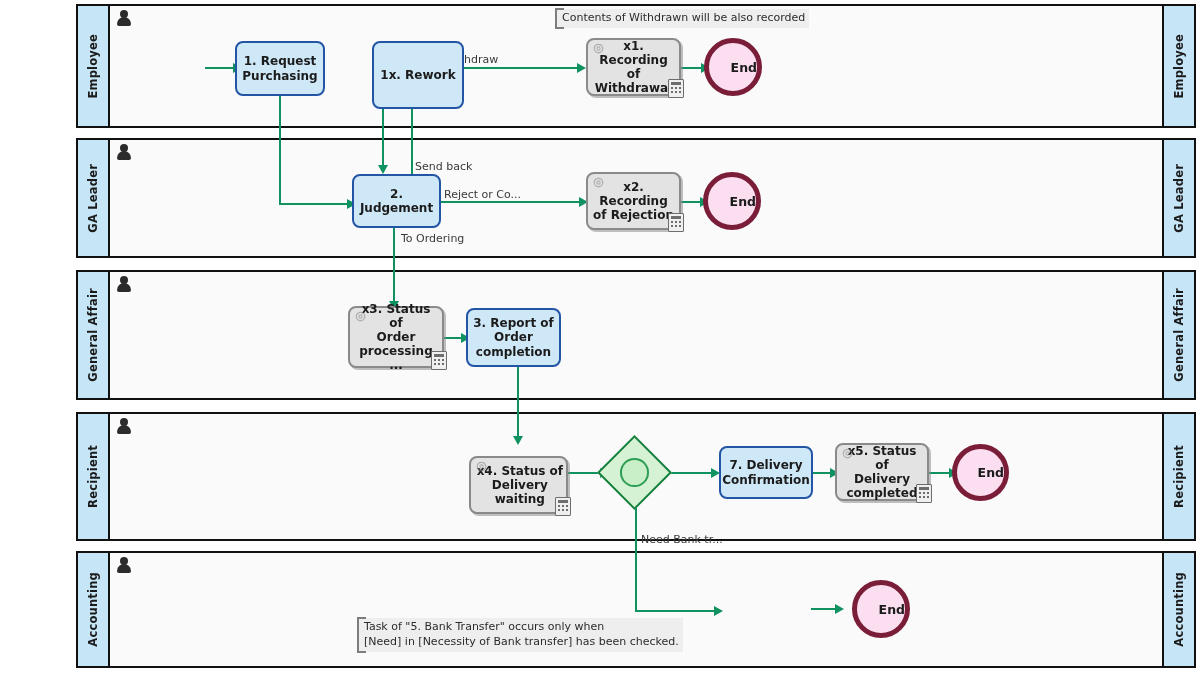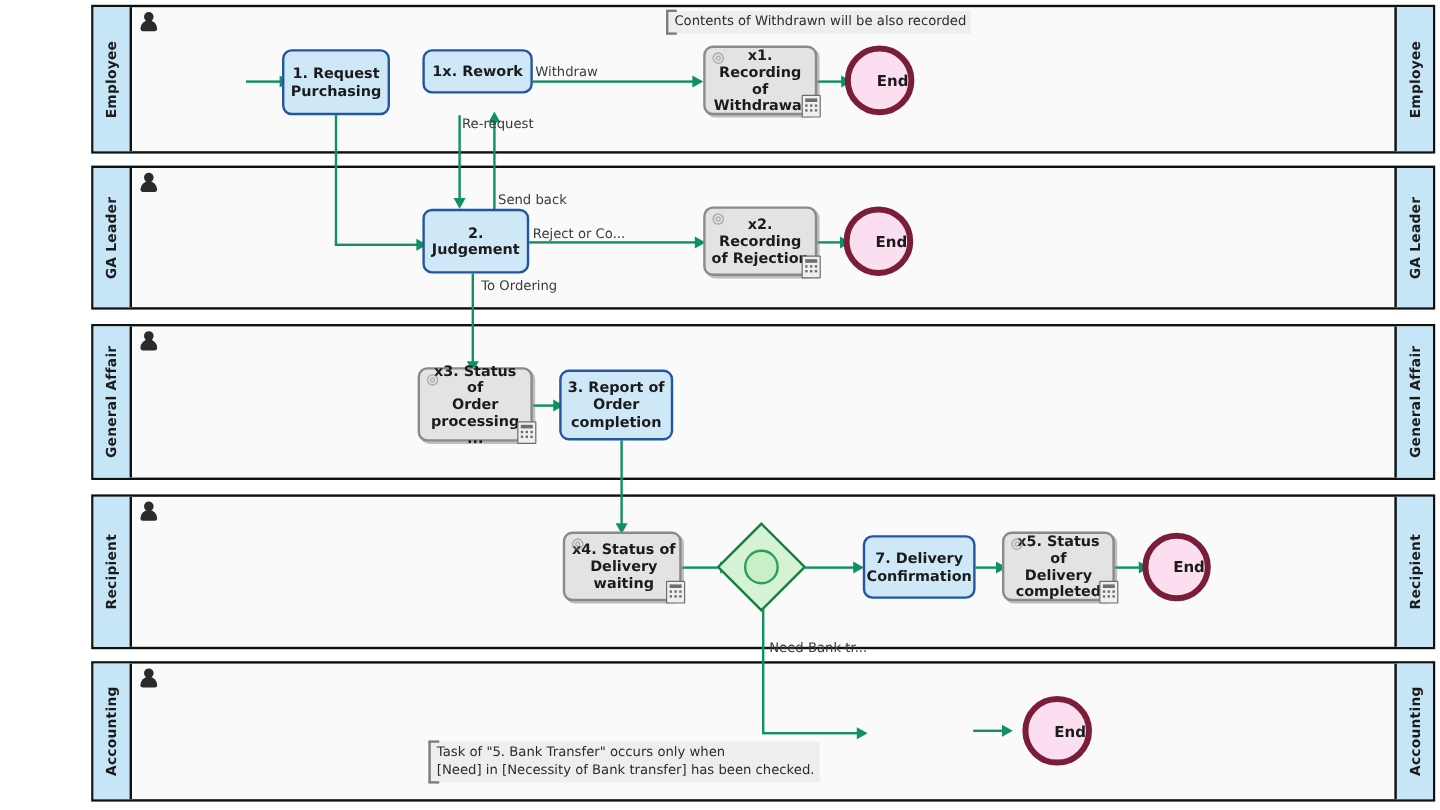--- a/index.html
+++ b/index.html
@@ -291,21 +291,21 @@
   <div class="flabel" style="left:444px;top:188px;">Reject or Co...</div>
   <div class="flabel" style="left:401px;top:232px;">To Ordering</div>
   <div class="flabel" style="left:641px;top:505px;margin-top:28px;">Need Bank tr...</div>
 
 
   <div class="node task" style="left:235px;top:41px;width:90px;height:55px;">
     <span style="white-space:pre-line;">1. Request
 Purchasing</span>
   </div>
 
-  <div class="node task" style="left:352px;top:41px;width:92px;height:37px;">
+  <div class="node task" style="left:372px;top:41px;width:92px;height:68px;">
     <span style="white-space:pre-line;">1x. Rework</span>
   </div>
 
   <div class="node svc" style="left:586px;top:38px;width:95px;height:58px;position:absolute;">
     <div class="gear">
       <svg viewBox="0 0 16 16" width="13" height="13">
           <circle cx="8" cy="8" r="5.2" fill="none" stroke="#888" stroke-width="1.6"></circle>
           <circle cx="8" cy="8" r="2" fill="none" stroke="#888" stroke-width="1.4"></circle>
         </svg>
     </div>
@@ -375,21 +375,21 @@
         <i style="left:10px;top:11px;width:2px;height:2px;"></i>
     </div>
   </div>
 
   <div class="node task" style="left:466px;top:308px;width:95px;height:59px;">
     <span style="white-space:pre-line;">3. Report of
 Order
 completion</span>
   </div>
 
-  <div class="node svc" style="left:469px;top:443px;width:99px;height:58px;position:absolute;">
+  <div class="node svc" style="left:469px;top:456px;width:99px;height:58px;position:absolute;">
     <div class="gear">
       <svg viewBox="0 0 16 16" width="13" height="13">
           <circle cx="8" cy="8" r="5.2" fill="none" stroke="#888" stroke-width="1.6"></circle>
           <circle cx="8" cy="8" r="2" fill="none" stroke="#888" stroke-width="1.4"></circle>
         </svg>
     </div>
     <span style="white-space:pre-line;">x4. Status of
 Delivery
 waiting</span>
     <div class="calc">

